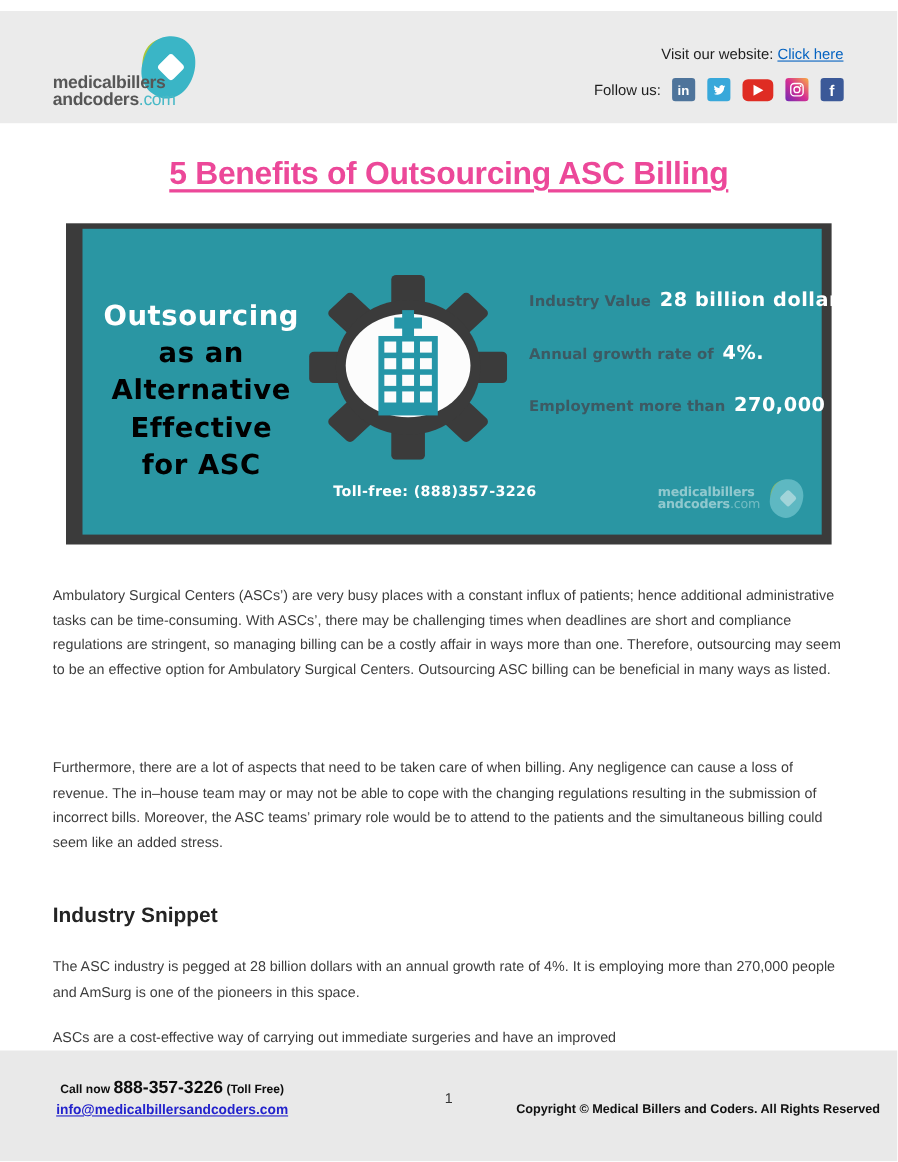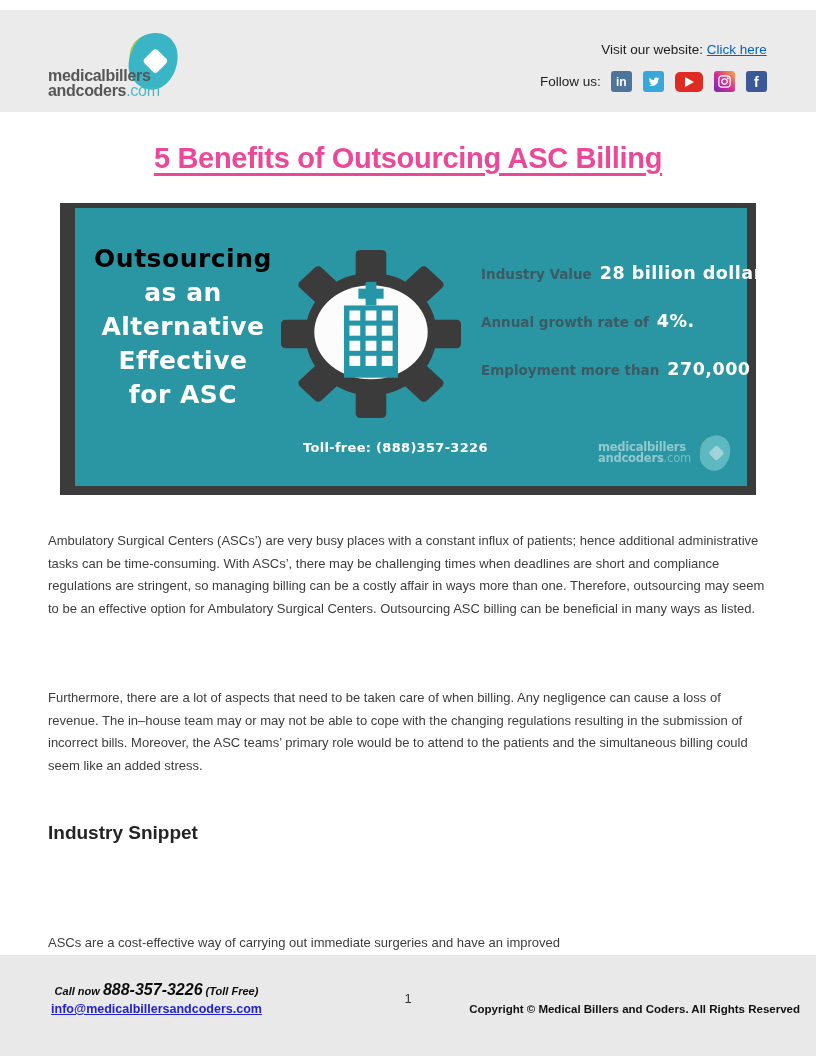--- a/index.html
+++ b/index.html
@@ -25,42 +25,42 @@
   .si-facebook{background:#3b5998;color:#fff;font-size:14px;font-weight:bold;}
 
   
   .doc-title{position:absolute;top:142px;left:0;width:816px;text-align:center;font-size:29px;font-weight:bold;color:#ec4899;letter-spacing:-0.3px;}
   .doc-title span{text-decoration:underline;text-decoration-thickness:2.5px;text-underline-offset:5px;}
 
   
   .infographic{position:absolute;left:60px;top:203px;width:696px;height:292px;background:#3b3b3b;}
   .ig-inner{position:absolute;left:15px;top:5px;right:9px;bottom:9px;background:#2a96a3;font-family:"DejaVu Sans",sans-serif;}
   .ig-heading{position:absolute;left:6px;top:34px;width:204px;text-align:center;font-size:25px;font-weight:bold;line-height:34px;letter-spacing:0.5px;}
-  .ig-heading .dark{color:#000000;}
-  .ig-heading .light{color:#ffffff;}
+  .ig-heading .dark{color:#ffffff;margin-top:28px;}
+  .ig-heading .light{color:#000000;}
   .ig-gear{position:absolute;left:206px;top:42px;width:180px;height:168px;}
   .ig-stats{position:absolute;left:406px;top:55px;}
   .ig-stat{margin-bottom:28px;display:flex;align-items:baseline;gap:8px;white-space:nowrap;}
   .ig-stat .lbl{font-size:13.5px;font-weight:bold;color:#3c5a63;}
   .ig-stat .val{font-size:17.5px;font-weight:bold;color:#ffffff;letter-spacing:0.5px;}
   .ig-tollfree{position:absolute;left:228px;top:232px;font-size:13px;font-weight:bold;color:#ffffff;letter-spacing:0.3px;}
   .ig-logo{position:absolute;right:14px;bottom:10px;display:flex;align-items:center;opacity:0.62;}
   .ig-logo-text{font-size:11.5px;font-weight:bold;color:#cfe8e9;line-height:11px;letter-spacing:-0.2px;}
   .ig-logo-text .tld{font-weight:normal;color:#9fd3d6;}
   .ig-logo-mark{width:46px;height:46px;margin-left:-4px;}
 
   
   .para{position:absolute;left:48px;width:722px;font-size:13px;line-height:22.6px;color:#3d3d3d;}
   .p1{top:517px;} .p2{top:674px;} .p3{top:855px;} .p4{top:919px;}
   .section-h{position:absolute;left:48px;top:806px;font-size:19px;font-weight:bold;color:#242424;}
 
   
   .footer-band{position:absolute;left:0;top:955px;width:816px;height:101px;background:#e9e9e9;}
   .footer-call{position:absolute;left:44px;top:26px;width:225px;text-align:center;color:#0d0d0d;}
-  .call-line{font-size:11px;font-weight:bold;white-space:nowrap;font-style:italic;}
+  .call-line{font-size:11px;font-weight:bold;white-space:nowrap;}
   .call-line .phone{font-size:16px;}
   .footer-email{display:inline-block;margin-top:3px;font-size:12.5px;font-weight:bold;color:#2222cc;text-decoration:underline;cursor:pointer;}
   .page-num{position:absolute;left:0;top:36px;width:816px;text-align:center;font-size:13px;color:#333;}
   .footer-copy{position:absolute;right:16px;top:48px;font-size:11.5px;font-weight:bold;color:#111;white-space:nowrap;}
 </style>
 </head>
 <body>
 
 <div class="page">
 
@@ -187,20 +187,21 @@
           <path d="M38 8 C53 6 62 18 60 32 C58 48 46 60 33 56 C21 52 15 41 19 28 C23 15 29 9 38 8 Z" fill="#7fcdd6"></path>
           <rect x="33" y="24" width="16" height="16" rx="3" fill="#eafafa" transform="rotate(45 41 32)"></rect>
         </svg>
       </div>
     </div>
   </div>
 
   <p class="para p1">Ambulatory Surgical Centers (ASCs’) are very busy places with a constant influx of patients; hence additional administrative tasks can be time-consuming. With ASCs’, there may be challenging times when deadlines are short and compliance regulations are stringent, so managing billing can be a costly affair in ways more than one. Therefore, outsourcing may seem to be an effective option for Ambulatory Surgical Centers. Outsourcing ASC billing can be beneficial in many ways as listed.</p>
   <p class="para p2">Furthermore, there are a lot of aspects that need to be taken care of when billing. Any negligence can cause a loss of revenue. The in–house team may or may not be able to cope with the changing regulations resulting in the submission of incorrect bills. Moreover, the ASC teams’ primary role would be to attend to the patients and the simultaneous billing could seem like an added stress.</p>
   <h2 class="section-h">Industry Snippet</h2>
+  <p class="para p3">The ASC industry is pegged at 28 billion dollars with an annual growth rate of 4%. It is employing more than 270,000 people and AmSurg is one of the pioneers in this space.</p>
   <p class="para p4">ASCs are a cost-effective way of carrying out immediate surgeries and have an improved</p>
 
   <div class="footer-band">
     <div class="footer-call">
       <div class="call-line">
         <span>Call now</span>
         <span class="phone">888-357-3226</span>
         <span>(Toll Free)</span>
       </div>
       <a class="footer-email">info@medicalbillersandcoders.com</a>

